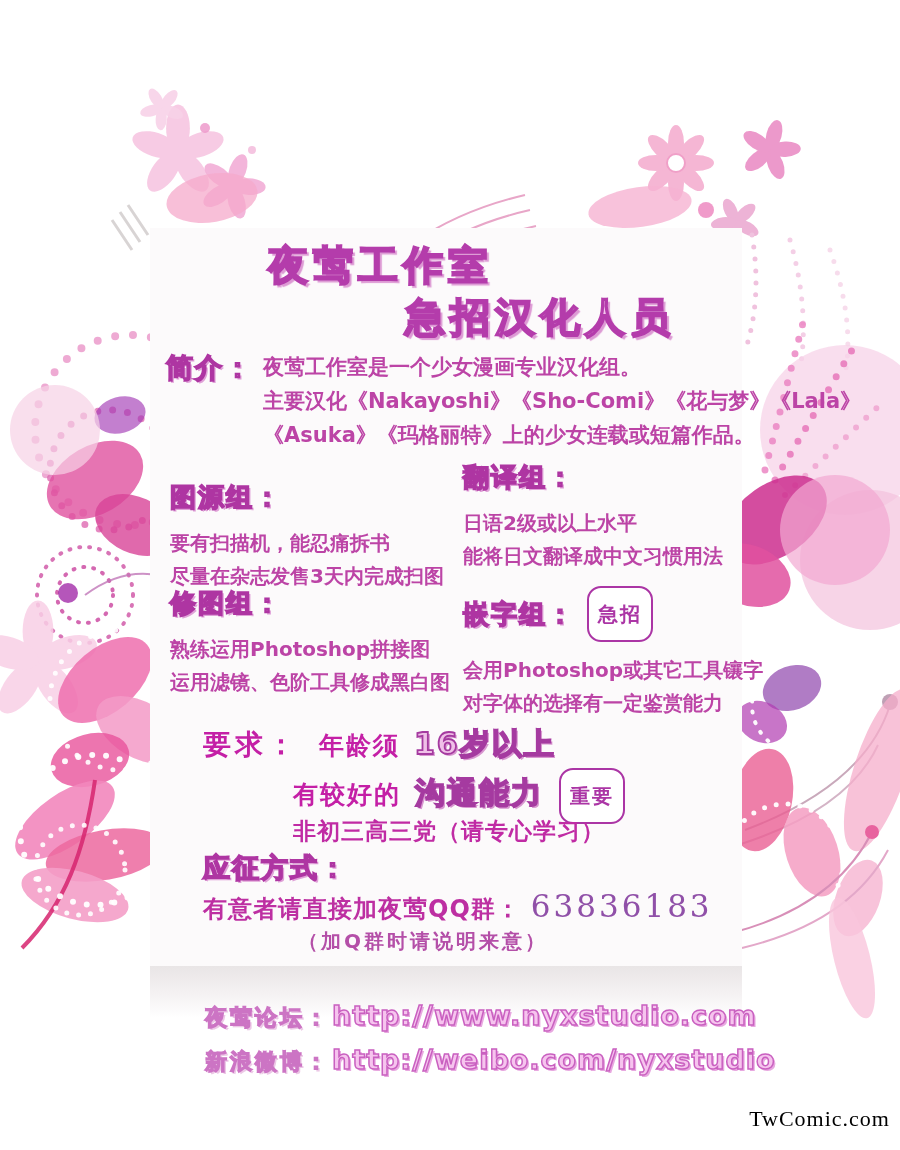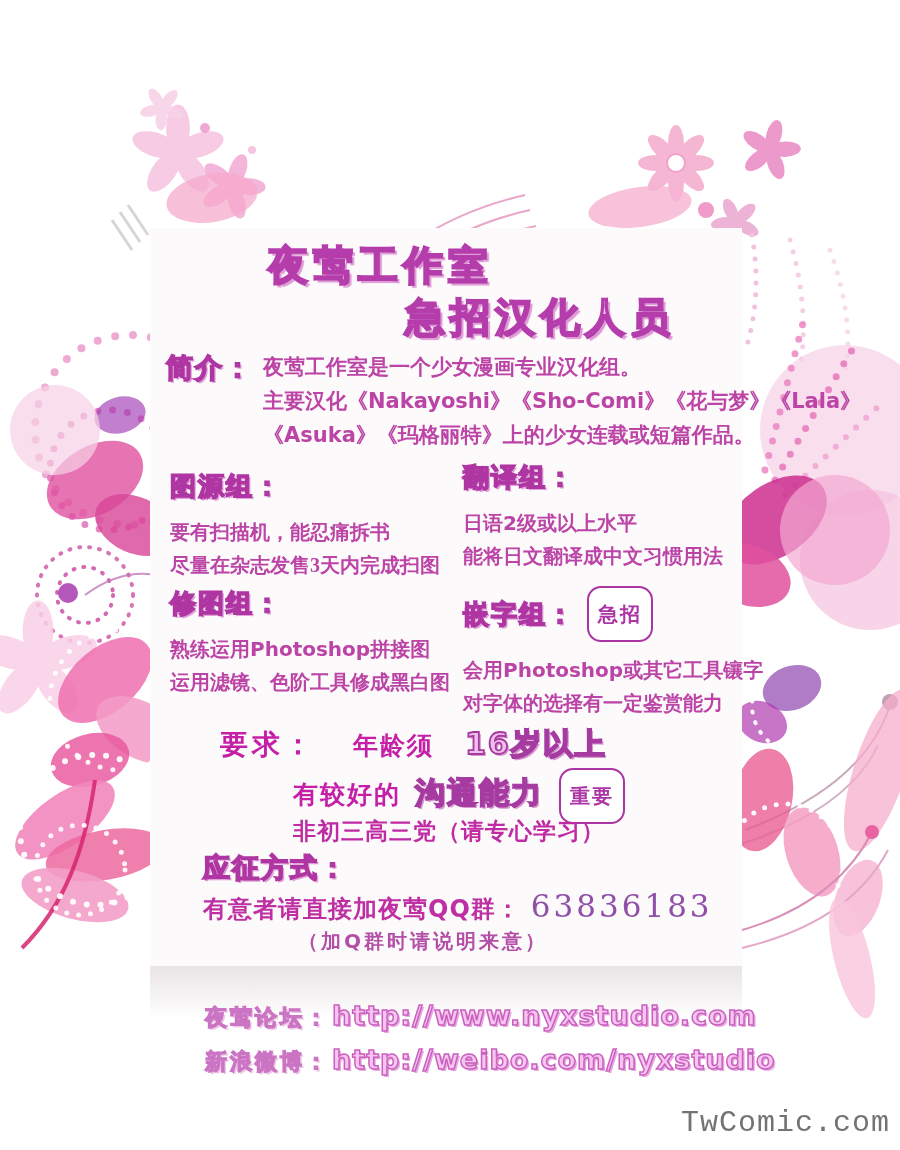--- a/index.html
+++ b/index.html
@@ -62,22 +62,22 @@
   .qq-number{font-family:"DejaVu Serif","Liberation Serif",serif;font-size:31px;color:#9050a8;letter-spacing:3px;font-weight:normal;}
   .apply-note{font-size:20px;font-weight:bold;letter-spacing:3px;color:#b44fa8;}
 
   #footer-band{
     position:absolute;left:150px;top:966px;width:592px;height:52px;z-index:1;
     background:linear-gradient(to bottom,#e9e5e6 0%,#f5f2f3 55%,#ffffff 100%);
   }
   .footer-line{display:flex;align-items:baseline;gap:2px;}
 
   .watermark{
-    font-size:30px;color:#737373;letter-spacing:1px;
-    font-family:Liberation Mono, monospace;
+    font-size:22px;color:#000000;letter-spacing:1px;
+    font-family:Liberation Serif, serif;
   }
   .baseline-row{display:flex;align-items:baseline;}
 </style>
 </head>
 <body>
 
 <div id="poster">
 
   <svg id="bg-decor" width="900" height="1150" viewBox="0 0 900 1150">
     <defs>
@@ -179,21 +179,21 @@
   <div class="abs bubble-xl" style="left:268px;top:238px;">夜莺工作室</div>
   <div class="abs bubble-xl" style="left:405px;top:290px;">急招汉化人员</div>
 
   <div class="abs bubble-lg intro-label" style="left:166px;top:350px;">简介：</div>
   <div class="abs" style="left:263px;top:350px;">
     <div class="intro-text">夜莺工作室是一个少女漫画专业汉化组。</div>
     <div class="intro-text">主要汉化《Nakayoshi》《Sho-Comi》《花与梦》《Lala》</div>
     <div class="intro-text">《Asuka》《玛格丽特》上的少女连载或短篇作品。</div>
   </div>
 
-  <div class="abs group" style="left:170px;top:469px;font-family:Liberation Serif, serif;">
+  <div class="abs group" style="left:170px;top:480px;">
     <div class="hdr-row">
       <span class="bubble-lg">图源组：</span>
     </div>
     <div class="group-line">要有扫描机，能忍痛拆书</div>
     <div class="group-line">尽量在杂志发售3天内完成扫图</div>
   </div>
 
   <div class="abs group" style="left:463px;top:460px;">
     <div class="hdr-row">
       <span class="bubble-lg">翻译组：</span>
@@ -212,21 +212,21 @@
 
   <div class="abs group" style="left:463px;top:586px;">
     <div class="hdr-row">
       <span class="bubble-lg">嵌字组：</span>
       <span class="badge">急招</span>
     </div>
     <div class="group-line">会用Photoshop或其它工具镶字</div>
     <div class="group-line">对字体的选择有一定鉴赏能力</div>
   </div>
 
-  <div class="abs baseline-row" style="left:220px;top:724px;gap:17px;">
+  <div class="abs baseline-row" style="left:203px;top:724px;">
     <span class="req-label">要求：</span>
     <span class="req-strong" style="margin-left:20px;">年龄须</span>
     <span class="bubble-md" style="margin-left:14px;">16岁以上</span>
   </div>
   <div class="abs baseline-row" style="left:293px;top:768px;">
     <span class="req-strong">有较好的</span>
     <span class="bubble-md" style="margin-left:14px;">沟通能力</span>
     <span class="badge" style="margin-left:16px;">重要</span>
   </div>
   <div class="abs req-line3" style="left:293px;top:816px;">非初三高三党（请专心学习）</div>

